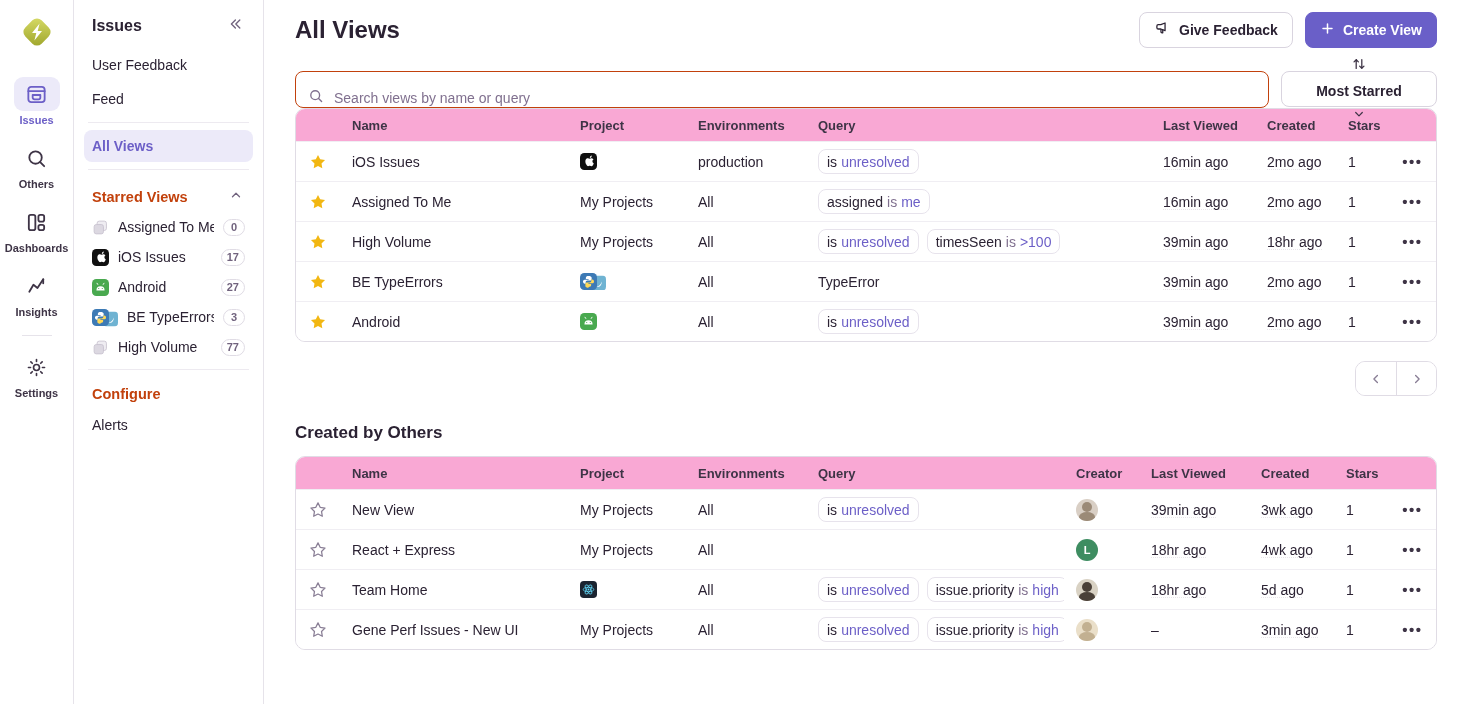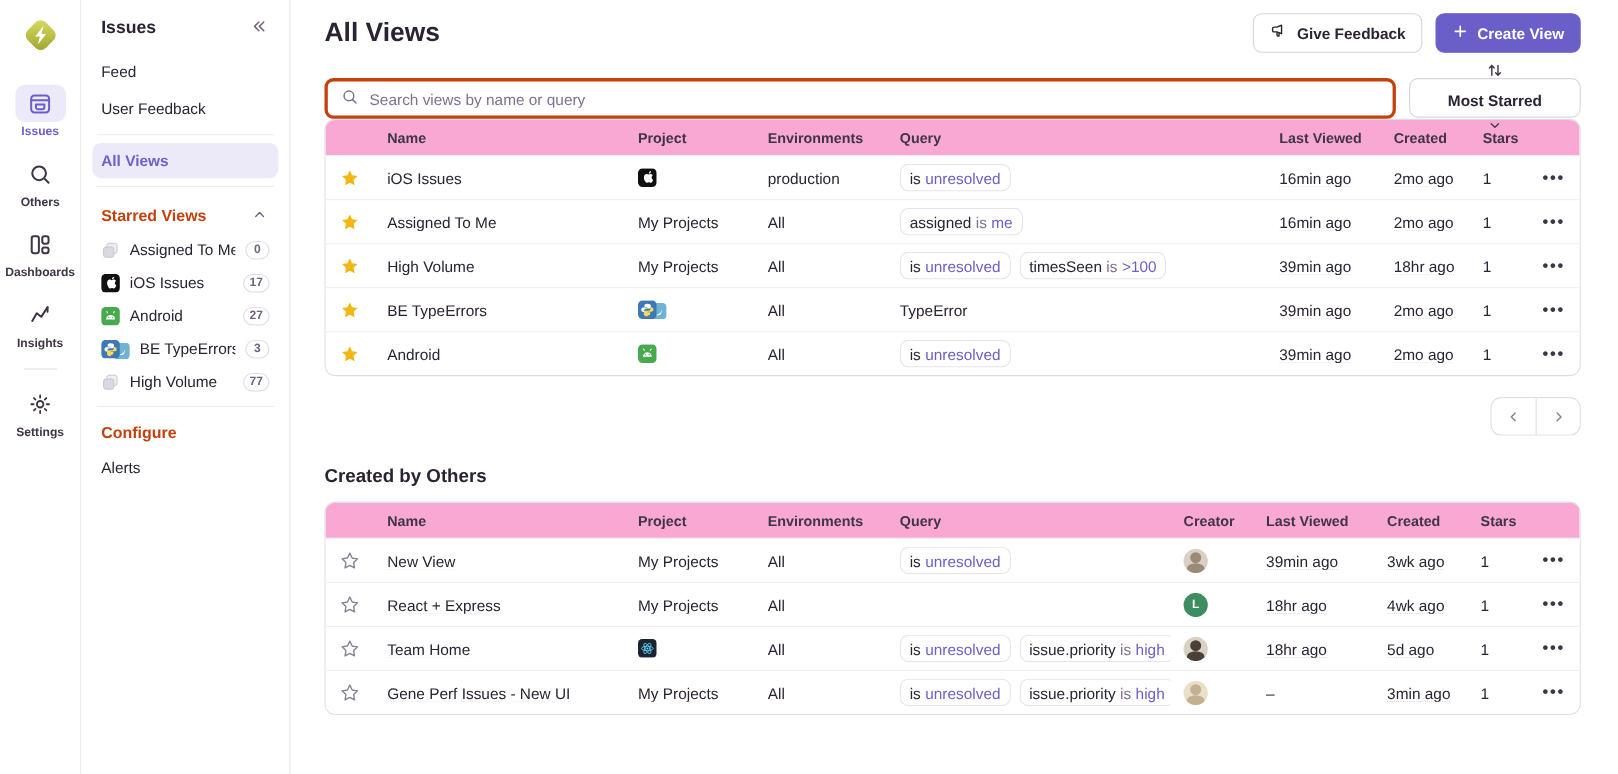--- a/index.html
+++ b/index.html
@@ -42,21 +42,21 @@
   
   main { flex:1; padding:12px 34px 0 31px; overflow:hidden; }
   .page-head { display:flex; justify-content:space-between; align-items:flex-start; }
   h1 { font-size:24px; font-weight:700; margin:4px 0 0; color:#2B2233; }
   .head-actions { display:flex; gap:12px; }
   .btn { height:36px; border-radius:8px; font-size:14px; font-weight:700; display:flex; align-items:center; gap:8px; padding:0 14px; cursor:pointer; font-family:inherit; }
   .btn.secondary { background:#fff; border:1px solid #D9D4DF; color:#2B2233; }
   .btn.primary { background:#6A5FC8; border:1px solid #6A5FC8; color:#fff; }
 
   .search-row { display:flex; gap:12px; margin-top:23px; }
-  .search-box { flex:1; height:37px; border:3px solid #c2410c; border-radius:8px; display:flex; align-items:center; padding:0 12px; gap:8px; background:#fff; }
+  .search-box { flex:1; height:37px; border:1px solid #c2410c; border-radius:8px; display:flex; align-items:flex-end; padding:0 12px; gap:8px; background:#fff; }
   .search-box input { border:none; outline:none; flex:1; font-size:14px; color:#2B2233; font-family:inherit; background:transparent; }
   .search-box input::placeholder { color:#80708F; }
   .sort-btn { width:156px; justify-content:center; gap:8px;flex-direction:column; }
 
   .section-title { font-size:17px; font-weight:700; margin:27px 0 13px; color:#2B2233; }
 
   .table { border:1px solid #E0DCE5; border-radius:10px; overflow:hidden; background:#fff; }
   .trow { display:grid; align-items:center; height:40px; border-top:1px solid #F0EEF3; background:#fff; }
   .trow.head { background:#f9a8d4; border-top:none; height:32px; }
   .me     { grid-template-columns:44px 228px 118px 120px 1fr 104px 81px 53px 47px; }
@@ -153,22 +153,22 @@
   <aside class="sidebar">
     <div class="sidebar-header">
       <span class="sidebar-title">Issues</span>
       <button class="icon-btn">
         <span><svg width="16" height="16" viewBox="0 0 20 20" fill="none" stroke="#71637E" stroke-width="1.7" stroke-linecap="round" stroke-linejoin="round">
               <path d="M10.5 5l-5 5 5 5"></path>
               <path d="M16 5l-5 5 5 5"></path>
             </svg></span>
       </button>
     </div>
+    <div class="sb-item">User Feedback</div>
     <div class="sb-item">Feed</div>
-    <div class="sb-item">User Feedback</div>
     <div class="sb-divider"></div>
     <div class="sb-item selected">All Views</div>
     <div class="sb-divider"></div>
     <div class="sb-section">
       <span class="sb-section-title">Starred Views</span>
       <button class="icon-btn">
         <span><svg width="14" height="14" viewBox="0 0 20 20" fill="none" stroke="#71637E" stroke-width="1.8" stroke-linecap="round" stroke-linejoin="round">
               <path d="M5 12.5l5-5 5 5"></path>
             </svg></span>
       </button>

